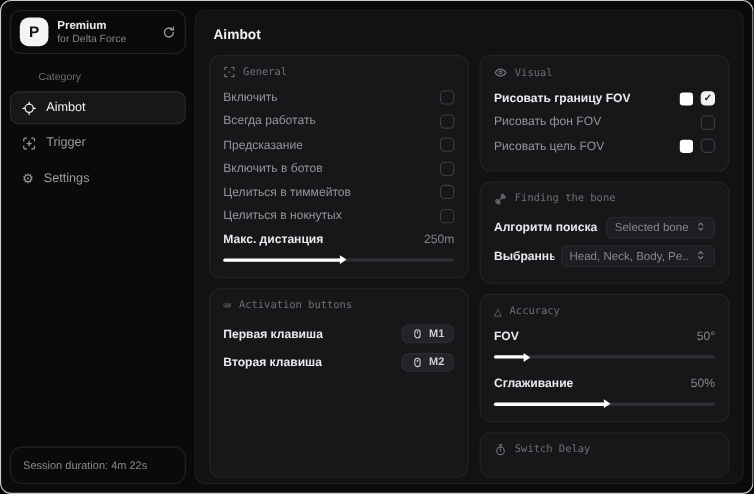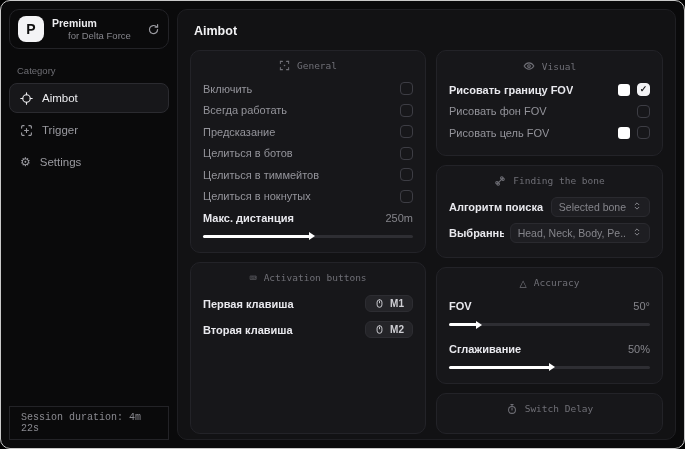--- a/index.html
+++ b/index.html
@@ -15,53 +15,53 @@
   .logo-card{
     display:flex; align-items:center; gap:8px;
     border:1px solid #232327; border-radius:10px; padding:6px 8px; height:40px;
   }
   .logo-badge{
     width:26px; height:26px; border-radius:8px; background:#f4f4f6; color:#111;
     font-weight:bold; font-size:14px; display:flex; align-items:center; justify-content:center; flex:none;
   }
   .logo-text{ flex:1; min-width:0; line-height:1.2; }
   .logo-title{ font-size:10.5px; font-weight:bold; color:#ececef; }
-  .logo-sub{ font-size:9.5px; color:#86868c;margin-left:16px; }
+  .logo-sub{ font-size:9.5px; color:#86868c; }
   .refresh-btn{ color:#9a9aa0; display:flex; cursor:pointer; }
-  .cat-label{ margin:16px 8px 7px; font-size:9.5px; color:#6d6d73; }
+  .cat-label{ margin:16px 26px 7px; font-size:9.5px; color:#6d6d73; }
   .nav{ display:flex; flex-direction:column; gap:2px; }
   .nav-item{
     display:flex; align-items:center; gap:9px; height:30px; padding:0 10px;
     border:1px solid transparent; border-radius:8px;
     color:#9a9aa0; font-size:11.5px; cursor:pointer;
   }
   .nav-item.active{ background:#17171a; border-color:#2b2b30; color:#ededf0; }
   .nav-item .ico{ display:flex; flex:none; }
   .session-card{
     position:absolute; left:8px; right:8px; bottom:8px; height:34px;
-    border:1px solid #232327; border-radius:0;
+    border:1px solid #232327; border-radius:11px;
     display:flex; align-items:center; padding:0 11px;
-    font-size:10px; color:#8a8a90;font-family:Liberation Mono, monospace;
+    font-size:10px; color:#8a8a90;
   }
   
   .panel{
     flex:1; margin:8px 8px 8px 0; background:#121214;
     border:1px solid #1f1f23; border-radius:10px;
     padding:12px 12px 10px; overflow:hidden;
   }
   .page-title{ font-size:12.5px; font-weight:bold; color:#f2f2f4; margin:2px 0 12px 4px; }
   .columns{ display:grid; grid-template-columns:236px 1fr; gap:10px; align-items:stretch; }
   .col{ display:flex; flex-direction:column; gap:9px; min-width:0; }
   .card{
     background:#17171a; border:1px solid #232328; border-radius:10px;
     padding:9px 12px 11px;
   }
   .card-h{
     display:flex; align-items:center; gap:7px; margin-bottom:7px;
-    font-family:"DejaVu Sans Mono", monospace; font-size:9.5px; color:#6f6f76;justify-content:center;
+    font-family:"DejaVu Sans Mono", monospace; font-size:9.5px; color:#6f6f76;
   }
   .card-h .ico{ display:flex; }
   .row{ display:flex; align-items:center; justify-content:space-between; height:21.5px; }
   .row.tall{ height:26px; }
   .lbl{ font-size:11px; color:#94949b; white-space:nowrap; overflow:hidden; }
   .lbl.bright{ color:#e9e9ee; font-weight:bold; }
   .val{ font-size:11px; color:#85858b; flex:none; margin-left:8px; }
   
   .cbx{
     width:13px; height:13px; border:1.5px solid #4c4c53; border-radius:4px;
@@ -169,21 +169,21 @@
           </div>
           <div class="row">
             <span class="lbl">Всегда работать</span>
             <span class="cbx dim"></span>
           </div>
           <div class="row">
             <span class="lbl">Предсказание</span>
             <span class="cbx dim"></span>
           </div>
           <div class="row">
-            <span class="lbl">Целиться в ботов</span>
+            <span class="lbl">Включить в ботов</span>
             <span class="cbx dim"></span>
           </div>
           <div class="row">
             <span class="lbl">Целиться в тиммейтов</span>
             <span class="cbx dim"></span>
           </div>
           <div class="row">
             <span class="lbl">Целиться в нокнутых</span>
             <span class="cbx dim"></span>
           </div>

